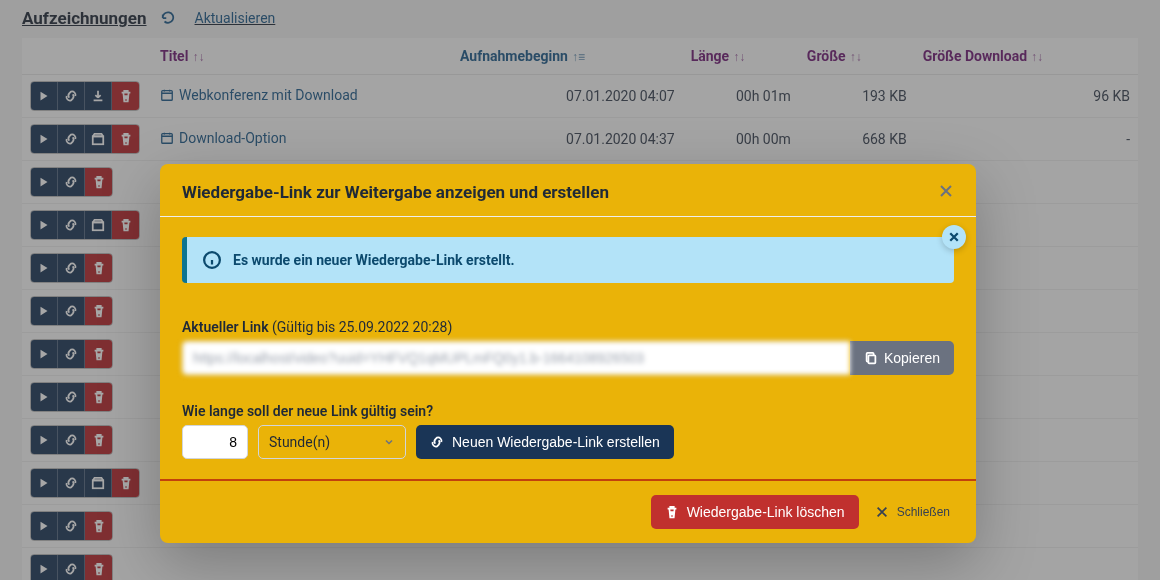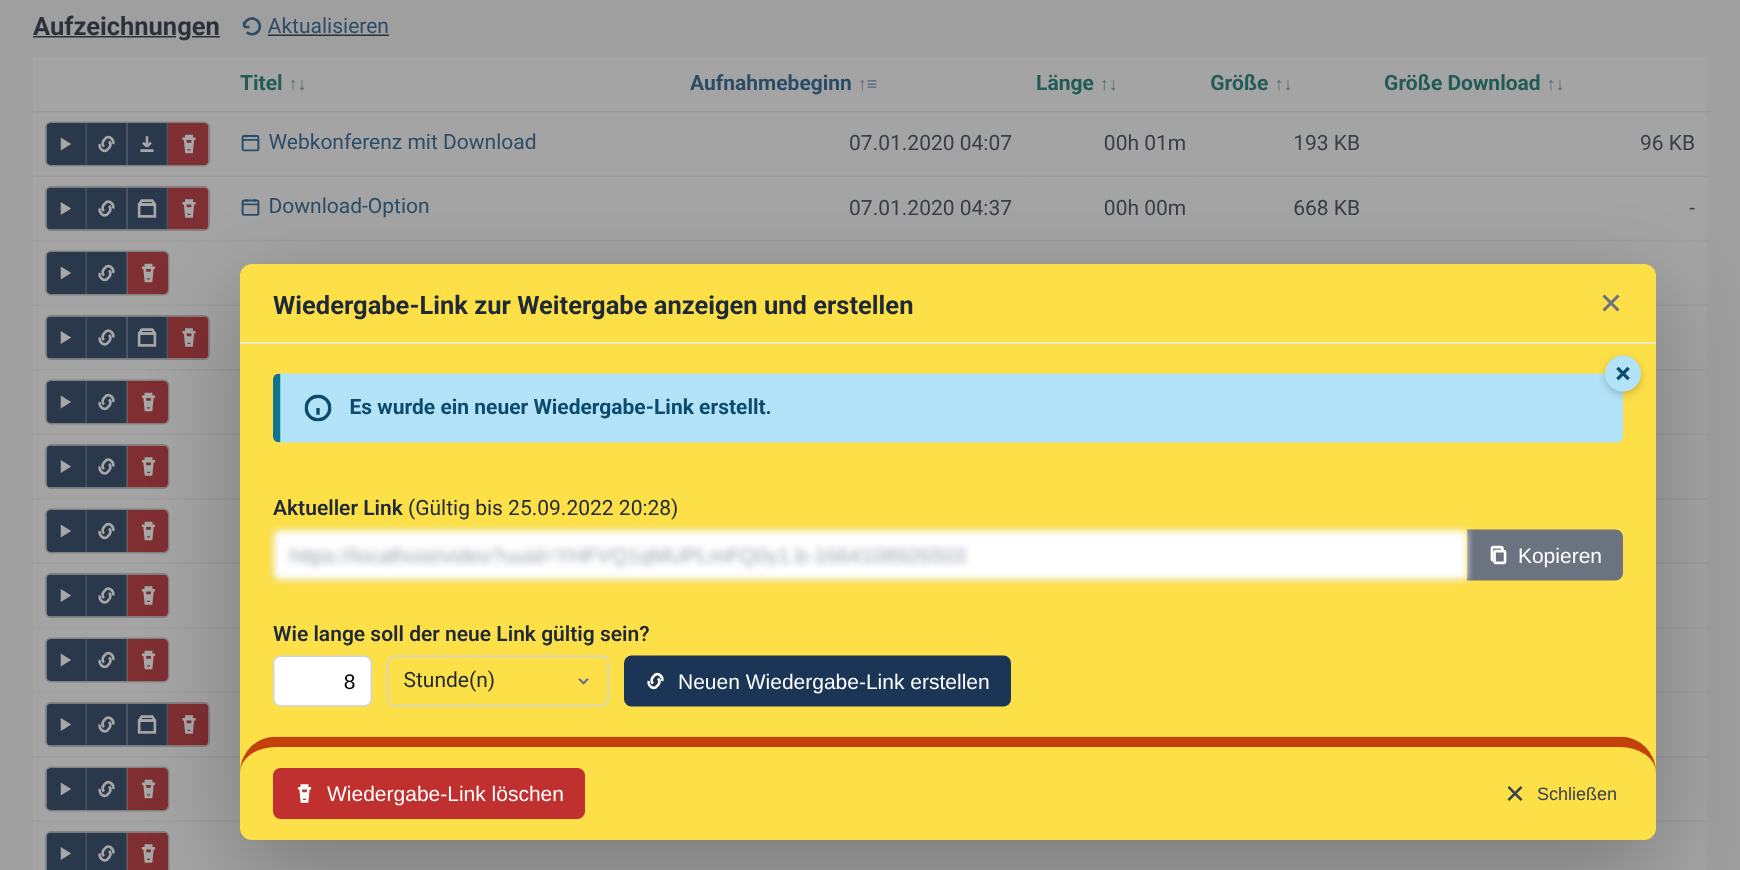--- a/index.html
+++ b/index.html
@@ -24,36 +24,36 @@
     text-decoration: underline;
   }
   .header h1 {
     font-size: 17px;
     font-weight: 700;
     color: #1f2937;
   }
   .refresh-link {
     display: inline-flex;
     align-items: center;
-    gap: 4px;
+    gap: 20px;
     color: #1d5a8a;
     font-size: 14px;
     text-decoration: none;
   }
   .refresh-link svg { width: 14px; height: 14px; }
   table.recordings {
     width: 100%;
     border-collapse: collapse;
     background: #fafafa;
   }
   table.recordings th {
     text-align: left;
     font-weight: 700;
     font-size: 14px;
-    color: #0f766e;
+    color: #701a75;
     padding: 10px 8px;
     border-bottom: 1px solid #e4e4e4;
   }
   table.recordings th.sort-active { color: #1d5a8a; }
   table.recordings th .sort-ic { margin-left: 4px; opacity: 0.7; font-size: 12px; }
   table.recordings td {
     padding: 6px 8px;
     border-bottom: 1px solid #ececec;
     color: #1d5a8a;
     font-size: 14px;
@@ -84,23 +84,23 @@
   th.col-actions { width: 130px; }
   th.col-title   { width: 300px; }
   th.col-start, th.col-length, th.col-size, th.col-dl { text-align: center; }
   
   .backdrop {
     position: absolute; inset: 0;
     background: rgba(60,60,60,0.45);
   }
   .dialog {
     position: absolute;
-    left: 160px; top: 176px;
-    width: 944px;
-    background: #fde047;
+    left: 160px; top: 164px;
+    width: 816px;
+    background: #eab308;
     border-radius: 8px;
     box-shadow: 0 20px 60px rgba(0,0,0,0.25);
     overflow: visible;
   }
   .dialog-header {
     display: flex; align-items: center;
     padding: 18px 22px 14px;
     border-bottom: 1px solid #eee;
   }
   .dialog-header h2 { font-size: 17px; font-weight: 700; flex: 1; }
@@ -182,23 +182,23 @@
     background: #1a3556;
     color: #fff;
     border: none;
     border-radius: 5px;
     padding: 9px 14px;
     font-size: 14px;
     cursor: pointer;
   }
   .primary-btn svg { width: 14px; height: 14px; stroke: #fff; stroke-width: 2; fill: none; }
   .dialog-footer {
-    border-top: 7px solid #c2410c;
+    border-top: 2px solid #c2410c;
     padding: 14px 22px;
-    display: flex; justify-content: space-between; gap: 12px; border-radius: 24px;
+    display: flex; justify-content: flex-end; gap: 12px;
   }
   .danger-btn {
     display: inline-flex; align-items: center; gap: 8px;
     background: #c0302e;
     color: #fff;
     border: none;
     border-radius: 5px;
     padding: 9px 14px;
     font-size: 14px;
     cursor: pointer;

